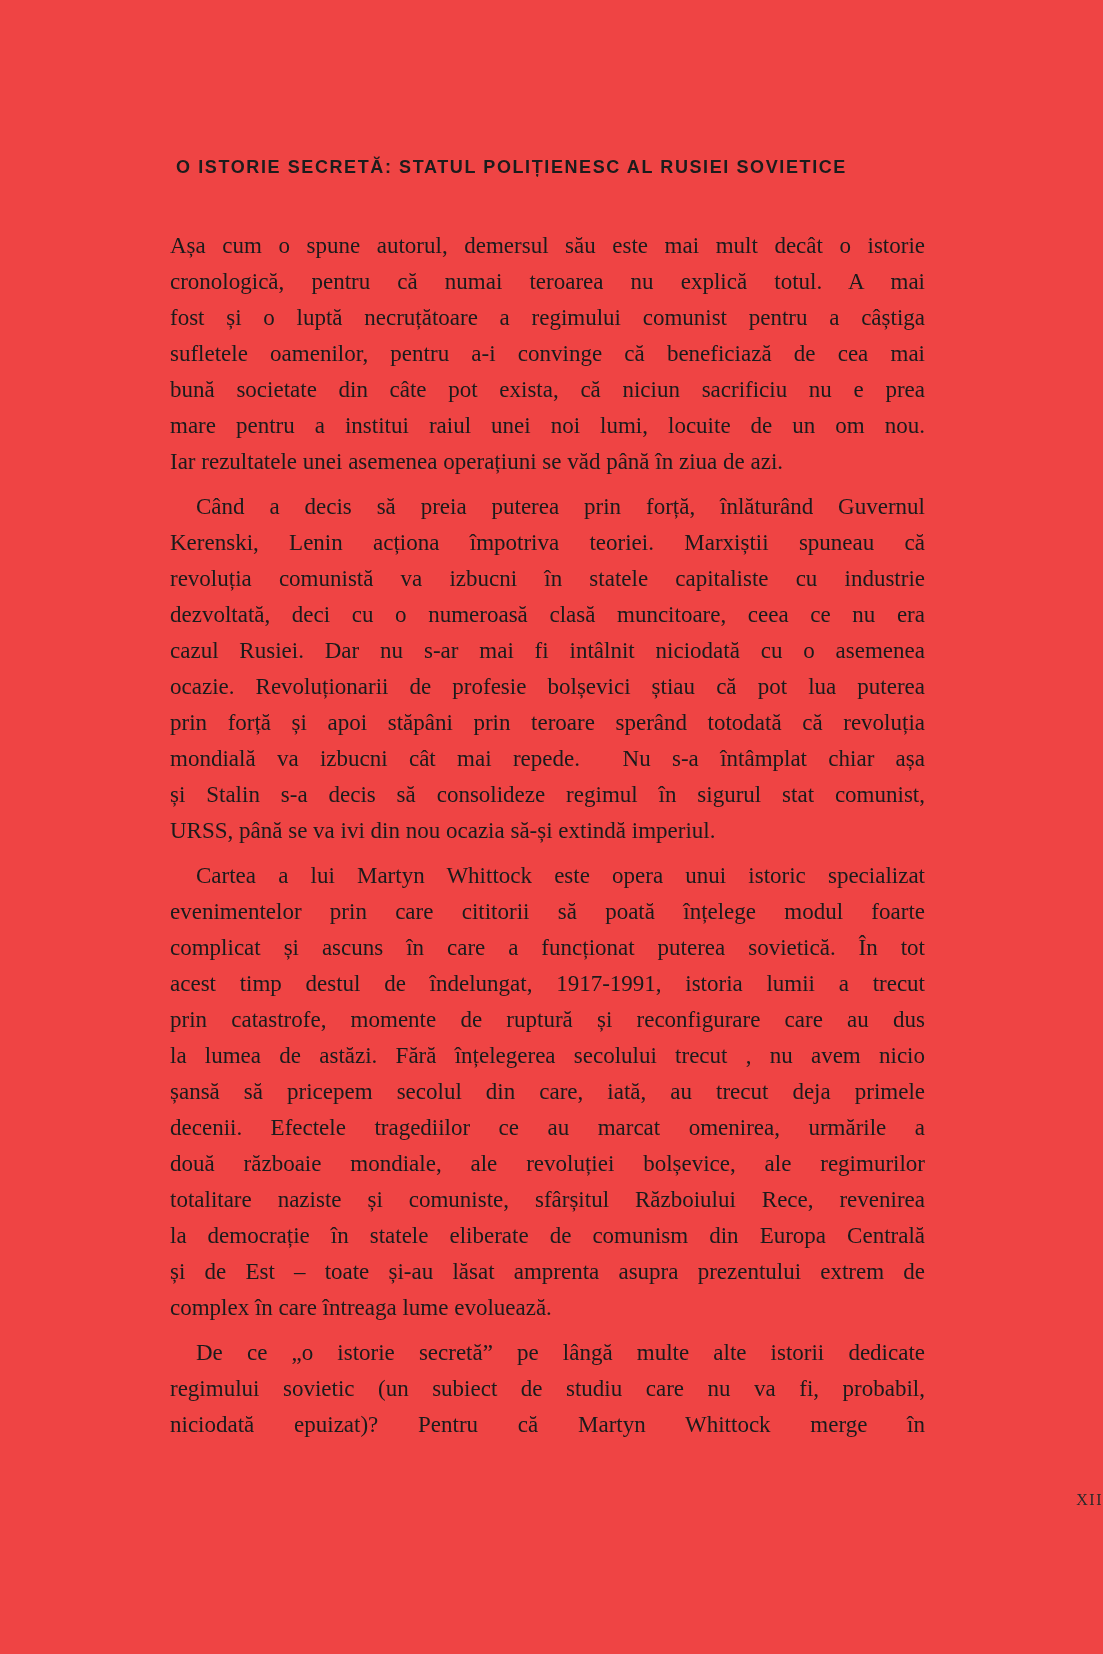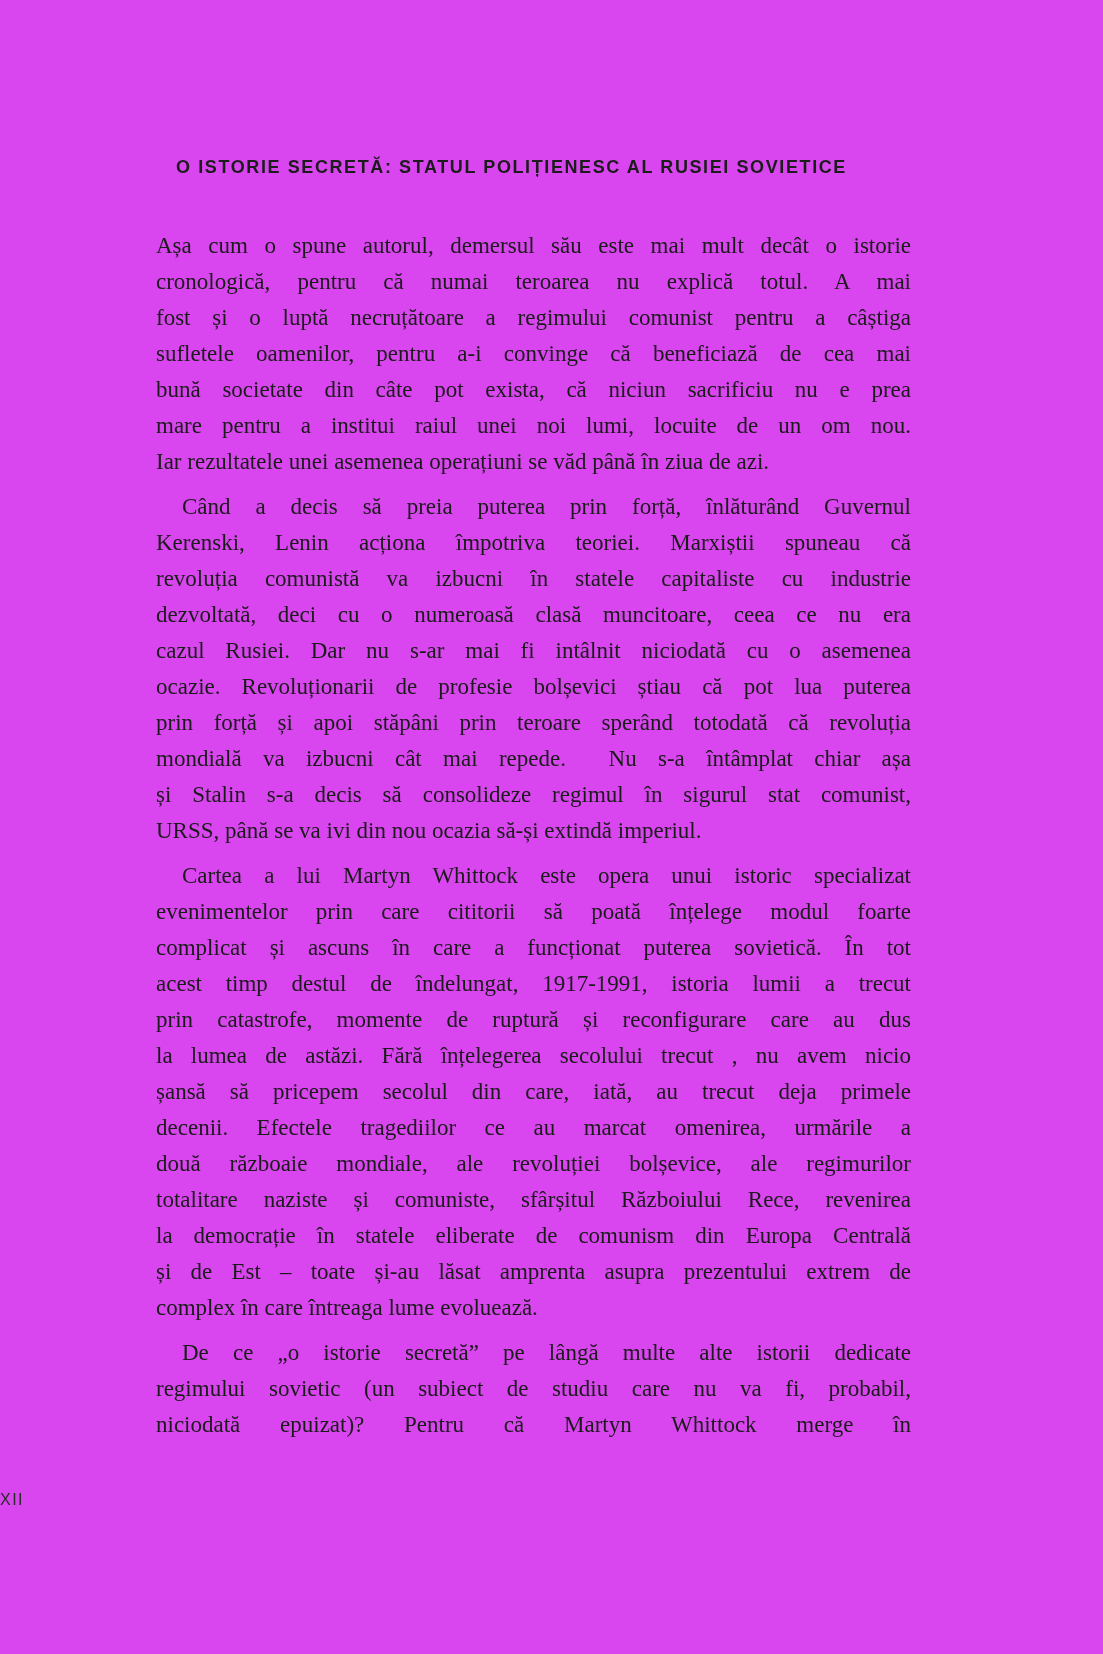--- a/index.html
+++ b/index.html
@@ -1,39 +1,39 @@
 <!DOCTYPE html>
 <html><head>
 <meta charset="utf-8">
 <style>
   html, body { margin: 0; padding: 0; }
   body { background: #e9e9e9; }
   .page {
     position: relative;
     width: 1103px;
     height: 1654px;
-    background: #d946ef;
+    background: #ef4444;
     margin: 0 auto;
     overflow: hidden;
   }
   .running-head {
     position: absolute;
     left: 176px;
     top: 157px;
     width: 760px;
     font-family: "Liberation Sans", sans-serif;
     font-weight: bold;
     font-size: 18px;
     letter-spacing: 1.6px;
     color: #1c1c1c;
     white-space: nowrap;
   }
   .body-text {
     position: absolute;
-    left: 156px;
+    left: 170px;
     top: 228px;
     width: 755px;
     font-family: "Liberation Serif", serif;
     font-size: 23px;
     line-height: 36px;
     color: #1b1b1b;
   }
   .paragraph { margin: 0; padding: 0; }
   .line {
     height: 36px;
@@ -44,22 +44,22 @@
   .line.indent { text-indent: 26px; margin-top: 9px; }
   .line.no-justify {
     text-align: center;
     text-align-last: left;
   }
   .page-number {
     position: absolute;
     left: 0;
     top: 1491px;
     width: 100%;
-    text-align: left;
-    font-family: Liberation Sans, sans-serif;
+    text-align: right;
+    font-family: Liberation Serif, serif;
     font-size: 16px;
     letter-spacing: 1.5px;
     color: #2a2a2a;
   }
 </style>
 </head>
 <body>
 
 <main class="page">
   <header class="running-head">O ISTORIE SECRETĂ: STATUL POLIȚIENESC AL RUSIEI SOVIETICE</header>

